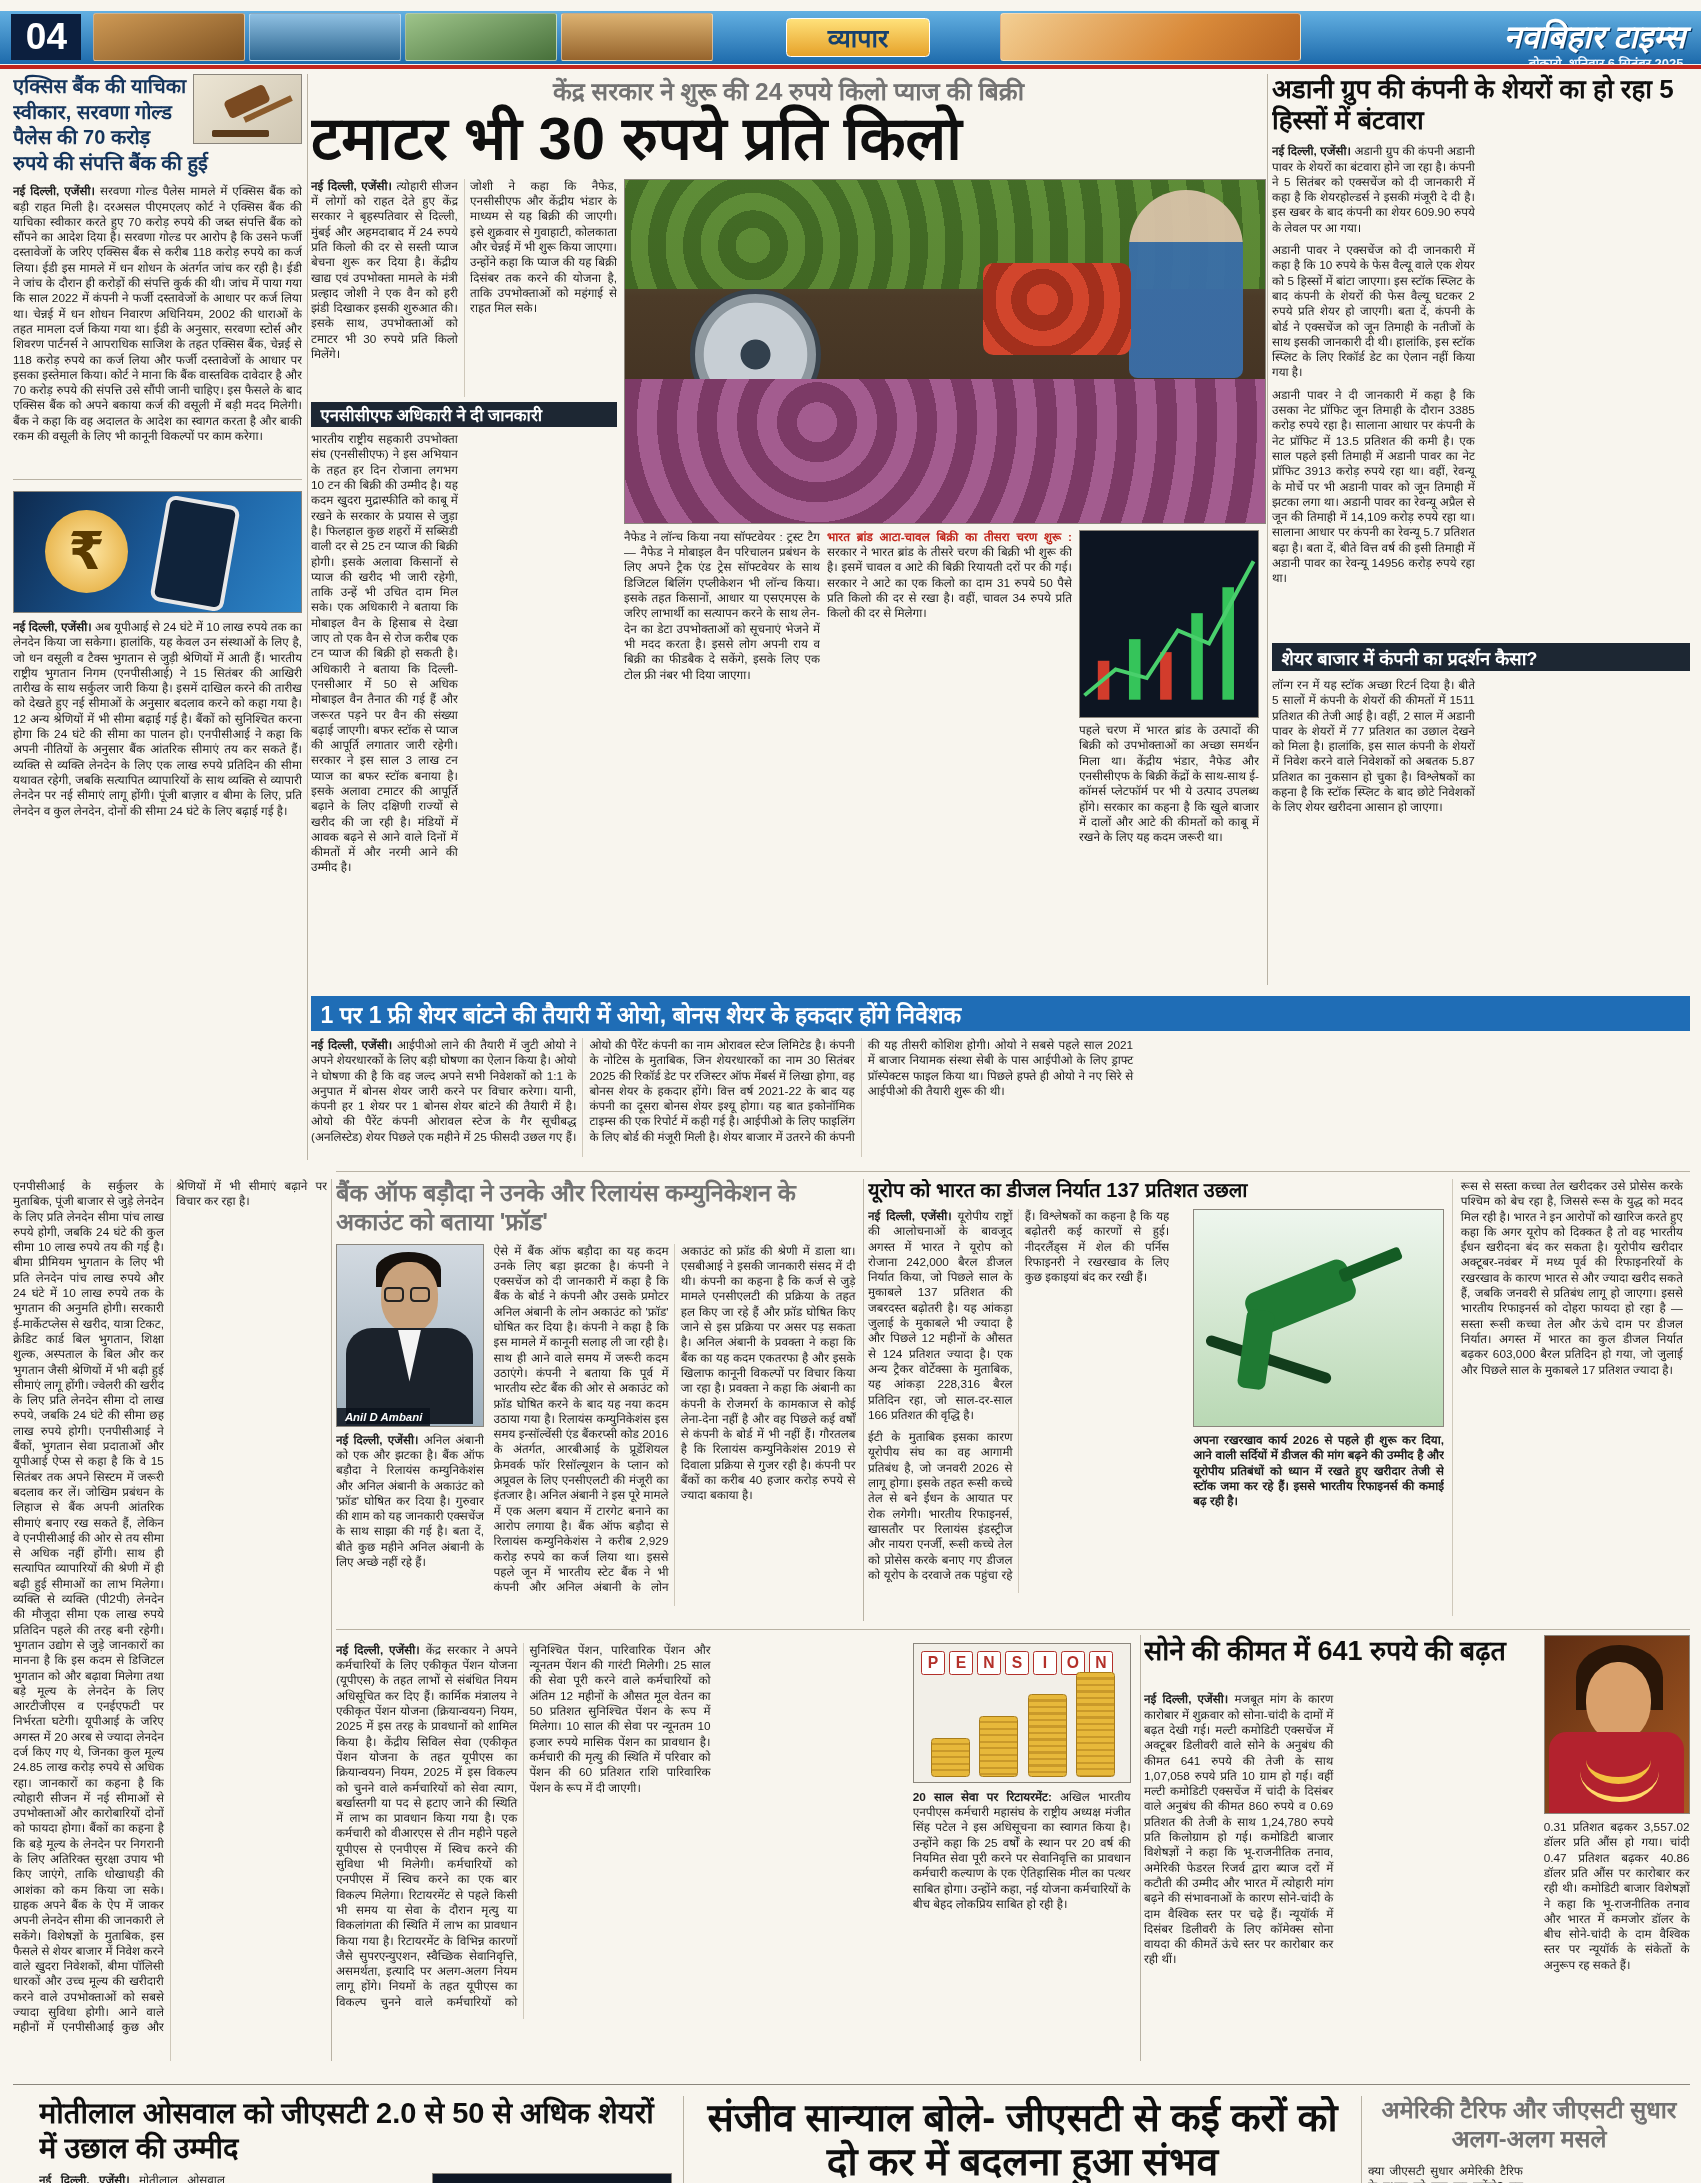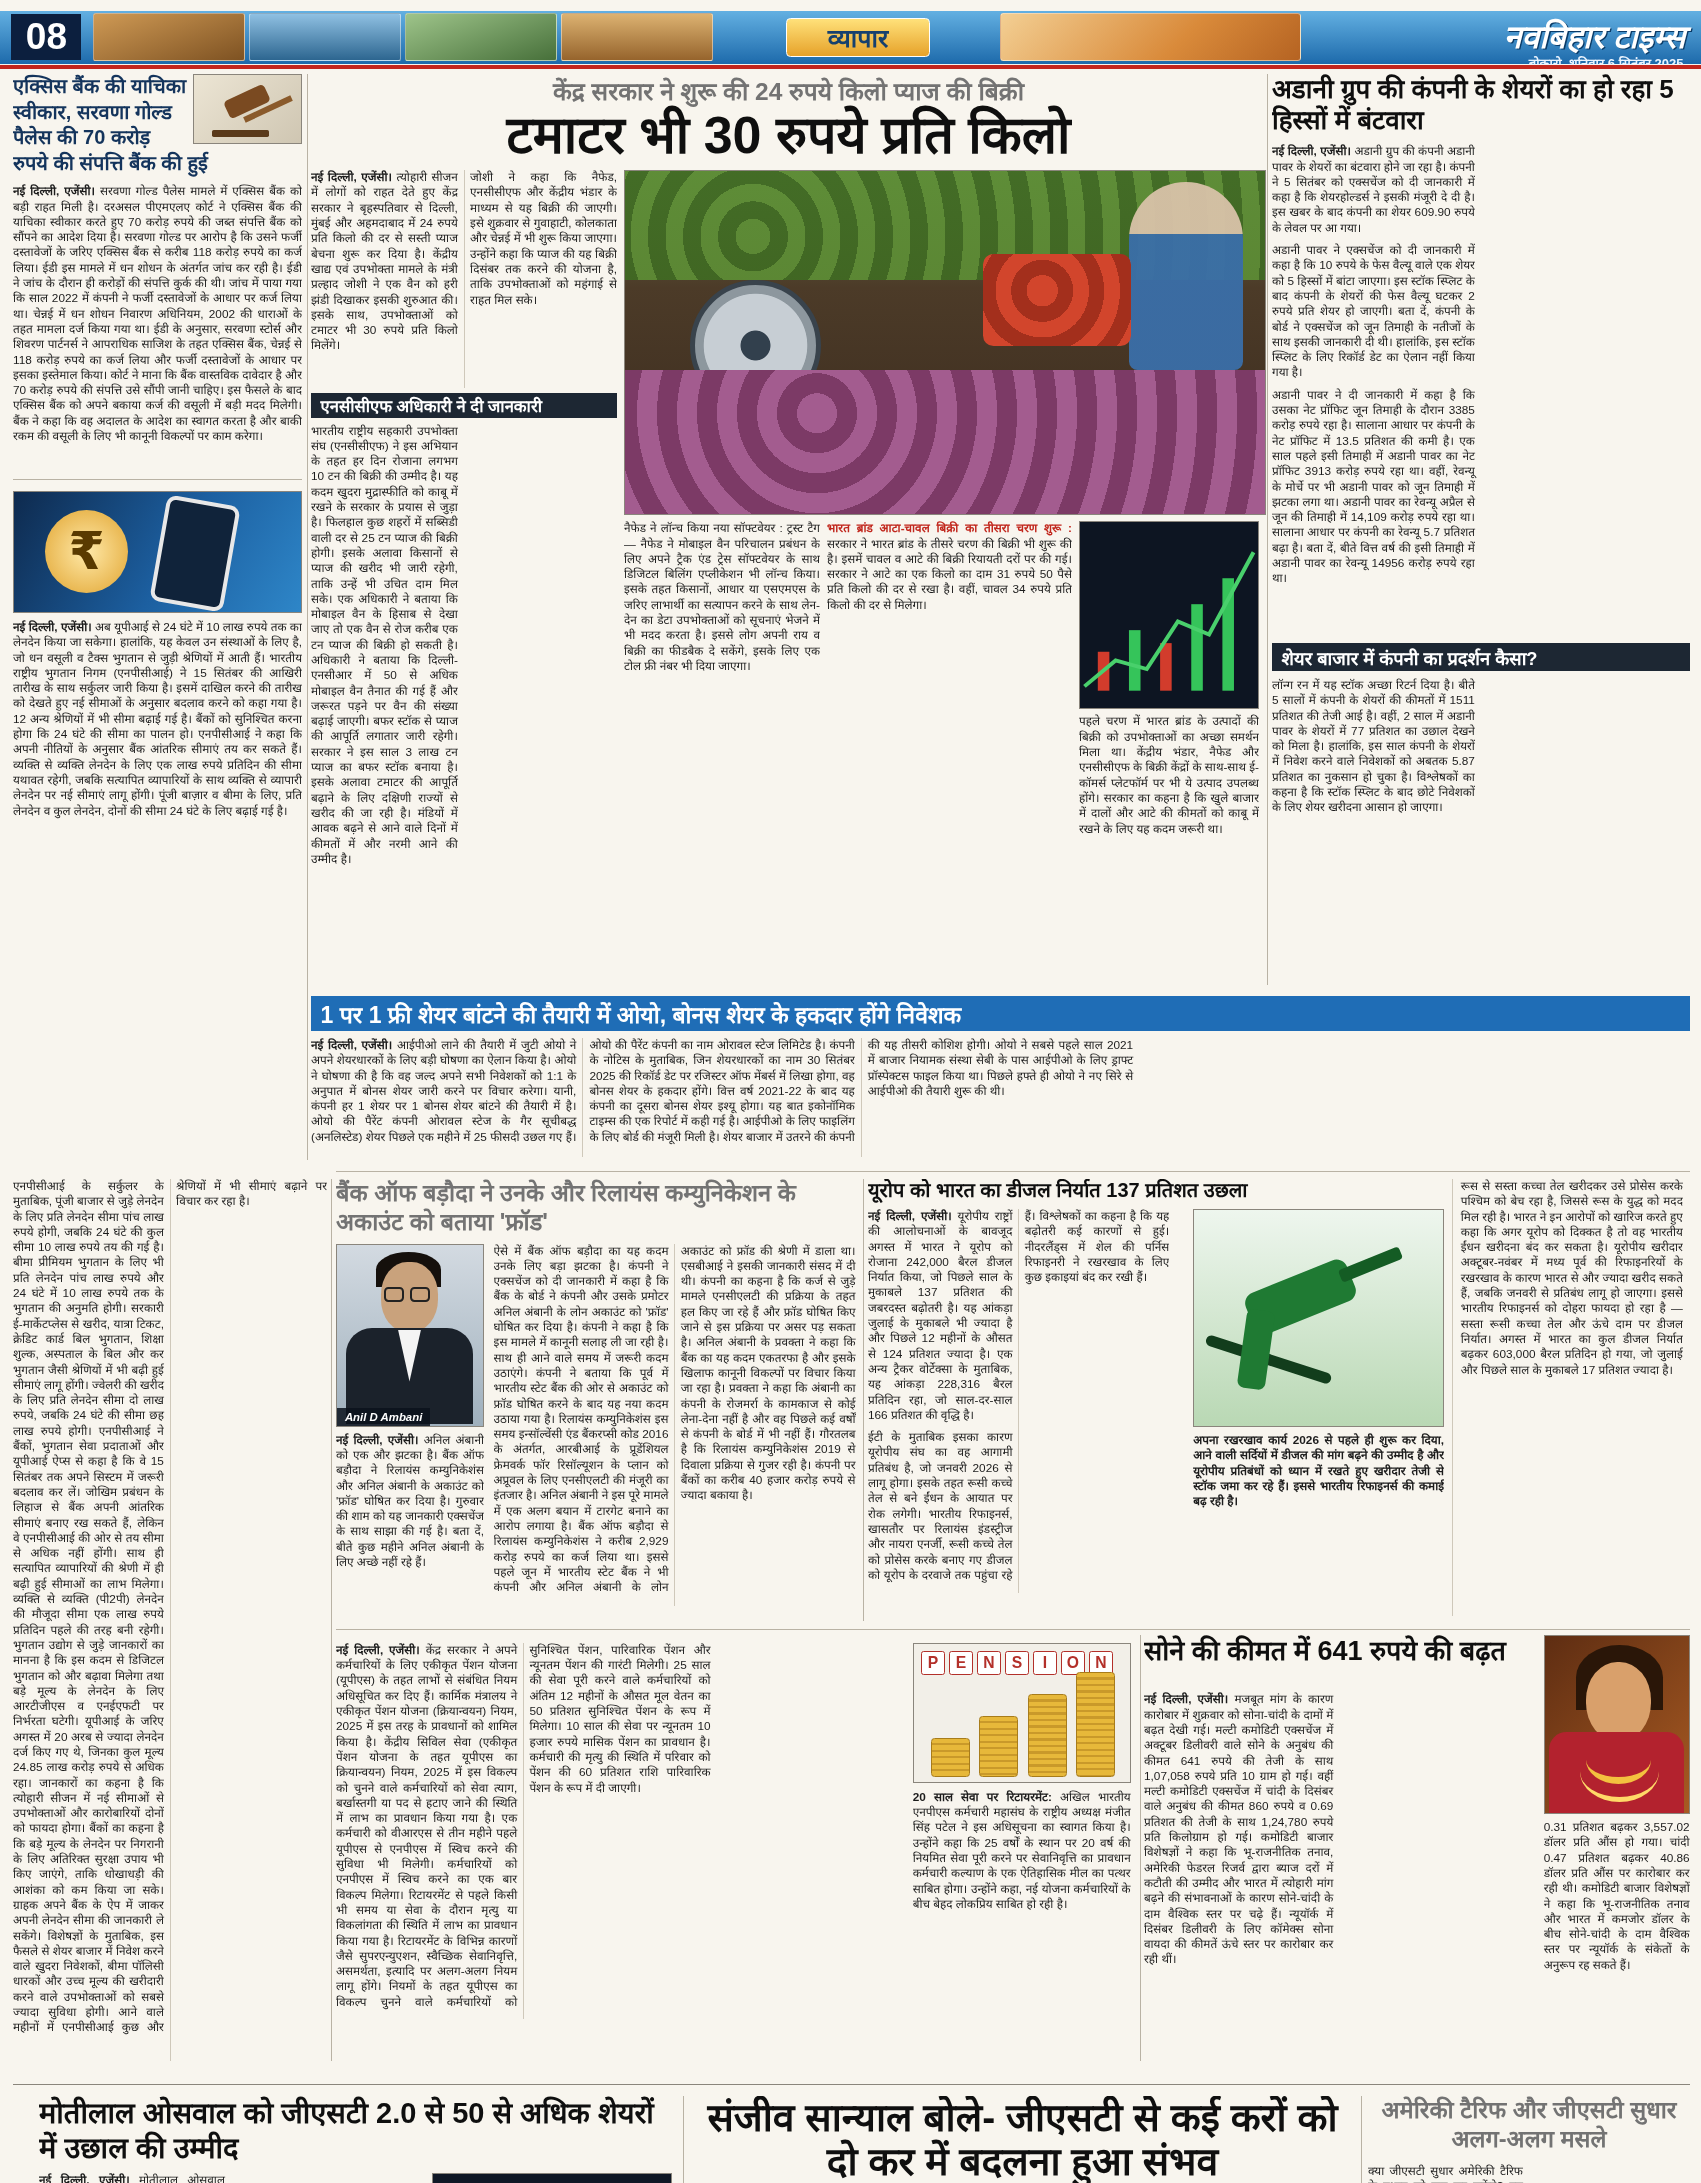--- a/index.html
+++ b/index.html
@@ -97,21 +97,21 @@
 .p-shirt{position:absolute;left:61px;top:85px;width:23px;height:52px;background:#f4f4f4;clip-path:polygon(0 0,100% 0,50% 100%)}
 
 .chartdark{background:#0d1522}
 </style>
 </head>
 <body>
 
 <div class="page">
 
   <div class="masthead">
-    <div class="pagenum">08</div>
+    <div class="pagenum">04</div>
     <div class="mh-collage">
       <div class="mh-tile t1"></div>
       <div class="mh-tile t2"></div>
       <div class="mh-tile t3"></div>
       <div class="mh-tile t4"></div>
     </div>
     <div class="section-box">व्यापार</div>
     <div class="mh-illus"></div>
     <div class="paper-title">नवबिहार टाइम्स</div>
     <div class="paper-date">बोकारो, शनिवार 6 सितंबर 2025</div>
@@ -142,21 +142,21 @@
   </div>
 
   <div class="art" style="left:13px;top:1179px;width:314px;height:882px">
     <div class="bt cols2" style="height:882px">
       <p>एनपीसीआई के सर्कुलर के मुताबिक, पूंजी बाजार से जुड़े लेनदेन के लिए प्रति लेनदेन सीमा पांच लाख रुपये होगी, जबकि 24 घंटे की कुल सीमा 10 लाख रुपये तय की गई है। बीमा प्रीमियम भुगतान के लिए भी प्रति लेनदेन पांच लाख रुपये और 24 घंटे में 10 लाख रुपये तक के भुगतान की अनुमति होगी। सरकारी ई-मार्केटप्लेस से खरीद, यात्रा टिकट, क्रेडिट कार्ड बिल भुगतान, शिक्षा शुल्क, अस्पताल के बिल और कर भुगतान जैसी श्रेणियों में भी बढ़ी हुई सीमाएं लागू होंगी। ज्वेलरी की खरीद के लिए प्रति लेनदेन सीमा दो लाख रुपये, जबकि 24 घंटे की सीमा छह लाख रुपये होगी। एनपीसीआई ने बैंकों, भुगतान सेवा प्रदाताओं और यूपीआई ऐप्स से कहा है कि वे 15 सितंबर तक अपने सिस्टम में जरूरी बदलाव कर लें। जोखिम प्रबंधन के लिहाज से बैंक अपनी आंतरिक सीमाएं बनाए रख सकते हैं, लेकिन वे एनपीसीआई की ओर से तय सीमा से अधिक नहीं होंगी। साथ ही सत्यापित व्यापारियों की श्रेणी में ही बढ़ी हुई सीमाओं का लाभ मिलेगा। व्यक्ति से व्यक्ति (पी2पी) लेनदेन की मौजूदा सीमा एक लाख रुपये प्रतिदिन पहले की तरह बनी रहेगी। भुगतान उद्योग से जुड़े जानकारों का मानना है कि इस कदम से डिजिटल भुगतान को और बढ़ावा मिलेगा तथा बड़े मूल्य के लेनदेन के लिए आरटीजीएस व एनईएफटी पर निर्भरता घटेगी। यूपीआई के जरिए अगस्त में 20 अरब से ज्यादा लेनदेन दर्ज किए गए थे, जिनका कुल मूल्य 24.85 लाख करोड़ रुपये से अधिक रहा। जानकारों का कहना है कि त्योहारी सीजन में नई सीमाओं से उपभोक्ताओं और कारोबारियों दोनों को फायदा होगा। बैंकों का कहना है कि बड़े मूल्य के लेनदेन पर निगरानी के लिए अतिरिक्त सुरक्षा उपाय भी किए जाएंगे, ताकि धोखाधड़ी की आशंका को कम किया जा सके। ग्राहक अपने बैंक के ऐप में जाकर अपनी लेनदेन सीमा की जानकारी ले सकेंगे। विशेषज्ञों के मुताबिक, इस फैसले से शेयर बाजार में निवेश करने वाले खुदरा निवेशकों, बीमा पॉलिसी धारकों और उच्च मूल्य की खरीदारी करने वाले उपभोक्ताओं को सबसे ज्यादा सुविधा होगी। आने वाले महीनों में एनपीसीआई कुछ और श्रेणियों में भी सीमाएं बढ़ाने पर विचार कर रहा है।</p>
     </div>
   </div>
 
   <div class="art" style="left:311px;top:74px;width:955px;height:912px">
     <div class="h-red" style="font-size:24.5px;text-align:center">केंद्र सरकार ने शुरू की 24 रुपये किलो प्याज की बिक्री</div>
-    <div class="h-blk" style="font-size:52px;line-height:1.08;text-align:center">टमाटर भी 30 रुपये प्रति किलो</div>
+    <div class="h-blk" style="font-size:60px;line-height:1.08;text-align:left">टमाटर भी 30 रुपये प्रति किलो</div>
     <div style="display:flex;gap:7px;margin-top:7px">
       <div style="width:306px">
         <div class="bt cols2" style="height:218px">
           <p><span class="dl">नई दिल्ली, एजेंसी।</span> <span>त्योहारी सीजन में लोगों को राहत देते हुए केंद्र सरकार ने बृहस्पतिवार से दिल्ली, मुंबई और अहमदाबाद में 24 रुपये प्रति किलो की दर से सस्ती प्याज बेचना शुरू कर दिया है। केंद्रीय खाद्य एवं उपभोक्ता मामले के मंत्री प्रल्हाद जोशी ने एक वैन को हरी झंडी दिखाकर इसकी शुरुआत की। इसके साथ, उपभोक्ताओं को टमाटर भी 30 रुपये प्रति किलो मिलेंगे।</span></p>
           <p>जोशी ने कहा कि नैफेड, एनसीसीएफ और केंद्रीय भंडार के माध्यम से यह बिक्री की जाएगी। इसे शुक्रवार से गुवाहाटी, कोलकाता और चेन्नई में भी शुरू किया जाएगा। उन्होंने कहा कि प्याज की यह बिक्री दिसंबर तक करने की योजना है, ताकि उपभोक्ताओं को महंगाई से राहत मिल सके।</p>
         </div>
         <div class="bar" style="height:25px;font-size:16.6px;margin:5.2px 0">एनसीसीएफ अधिकारी ने दी जानकारी</div>
         <div class="bt cols2" style="height:515px">
           <p>भारतीय राष्ट्रीय सहकारी उपभोक्ता संघ (एनसीसीएफ) ने इस अभियान के तहत हर दिन रोजाना लगभग 10 टन की बिक्री की उम्मीद है। यह कदम खुदरा मुद्रास्फीति को काबू में रखने के सरकार के प्रयास से जुड़ा है। फिलहाल कुछ शहरों में सब्सिडी वाली दर से 25 टन प्याज की बिक्री होगी। इसके अलावा किसानों से प्याज की खरीद भी जारी रहेगी, ताकि उन्हें भी उचित दाम मिल सके। एक अधिकारी ने बताया कि मोबाइल वैन के हिसाब से देखा जाए तो एक वैन से रोज करीब एक टन प्याज की बिक्री हो सकती है। अधिकारी ने बताया कि दिल्ली-एनसीआर में 50 से अधिक मोबाइल वैन तैनात की गई हैं और जरूरत पड़ने पर वैन की संख्या बढ़ाई जाएगी। बफर स्टॉक से प्याज की आपूर्ति लगातार जारी रहेगी। सरकार ने इस साल 3 लाख टन प्याज का बफर स्टॉक बनाया है। इसके अलावा टमाटर की आपूर्ति बढ़ाने के लिए दक्षिणी राज्यों से खरीद की जा रही है। मंडियों में आवक बढ़ने से आने वाले दिनों में कीमतों में और नरमी आने की उम्मीद है।</p>
         </div>

